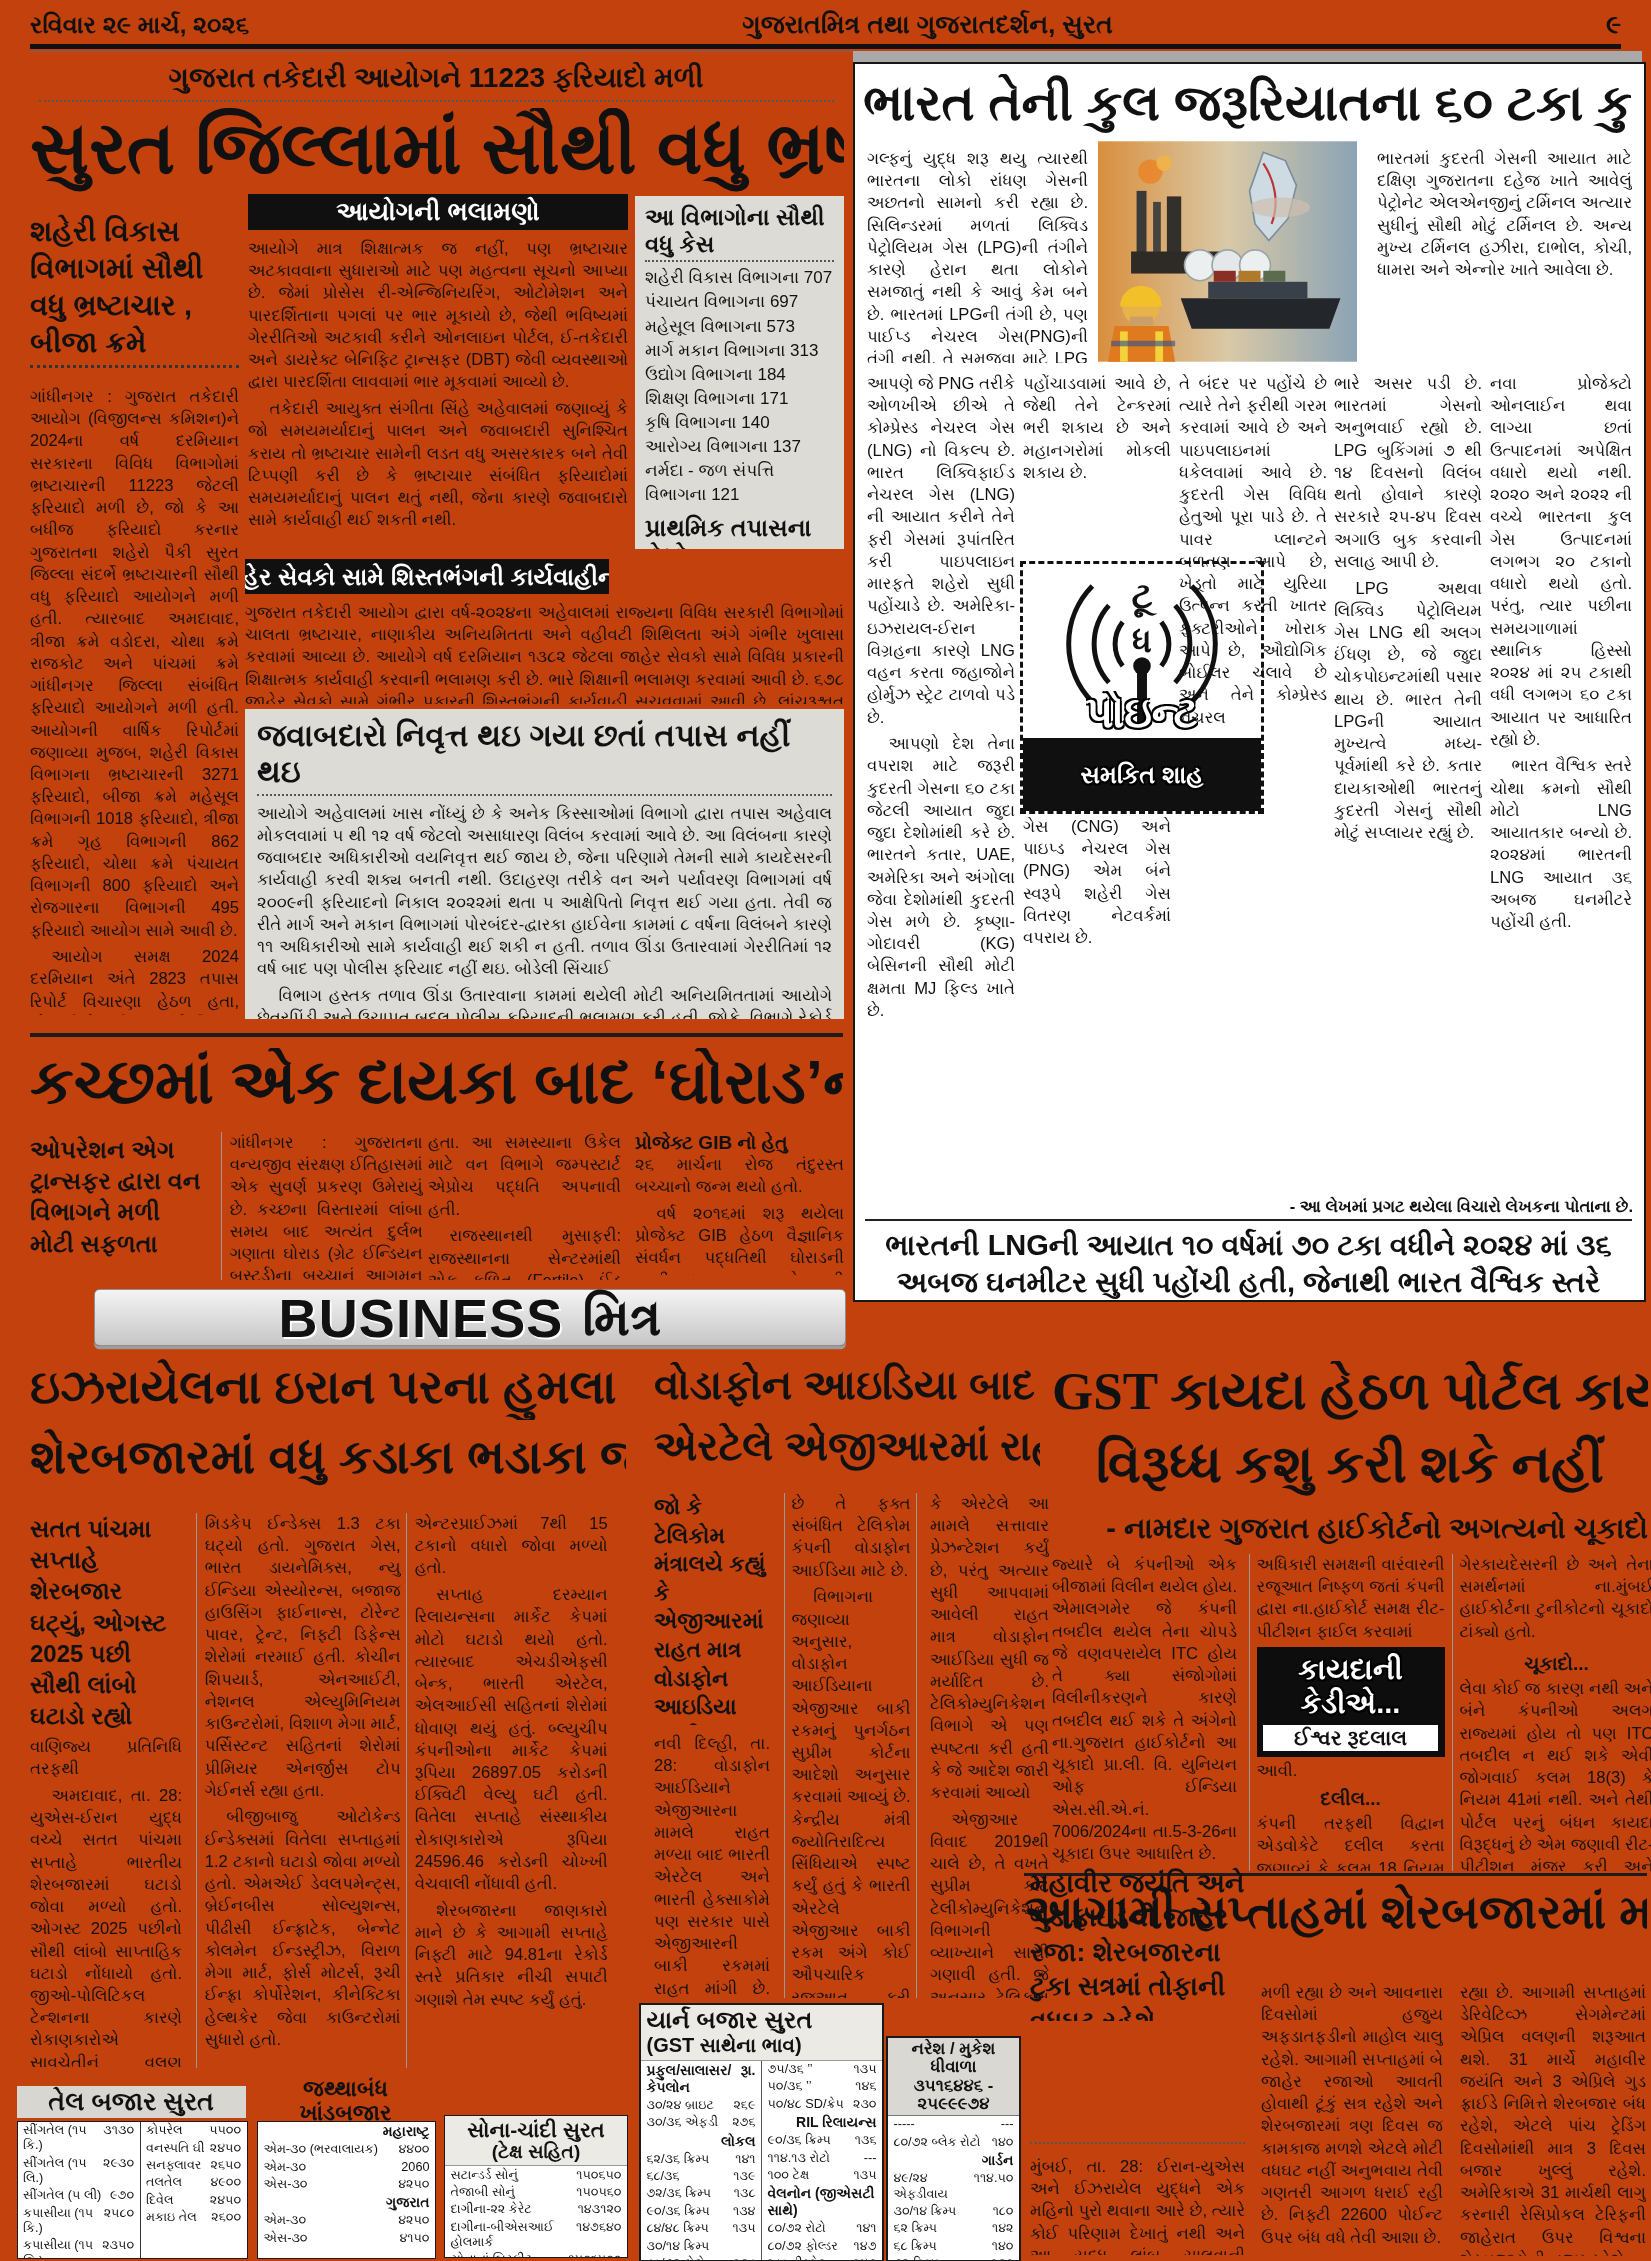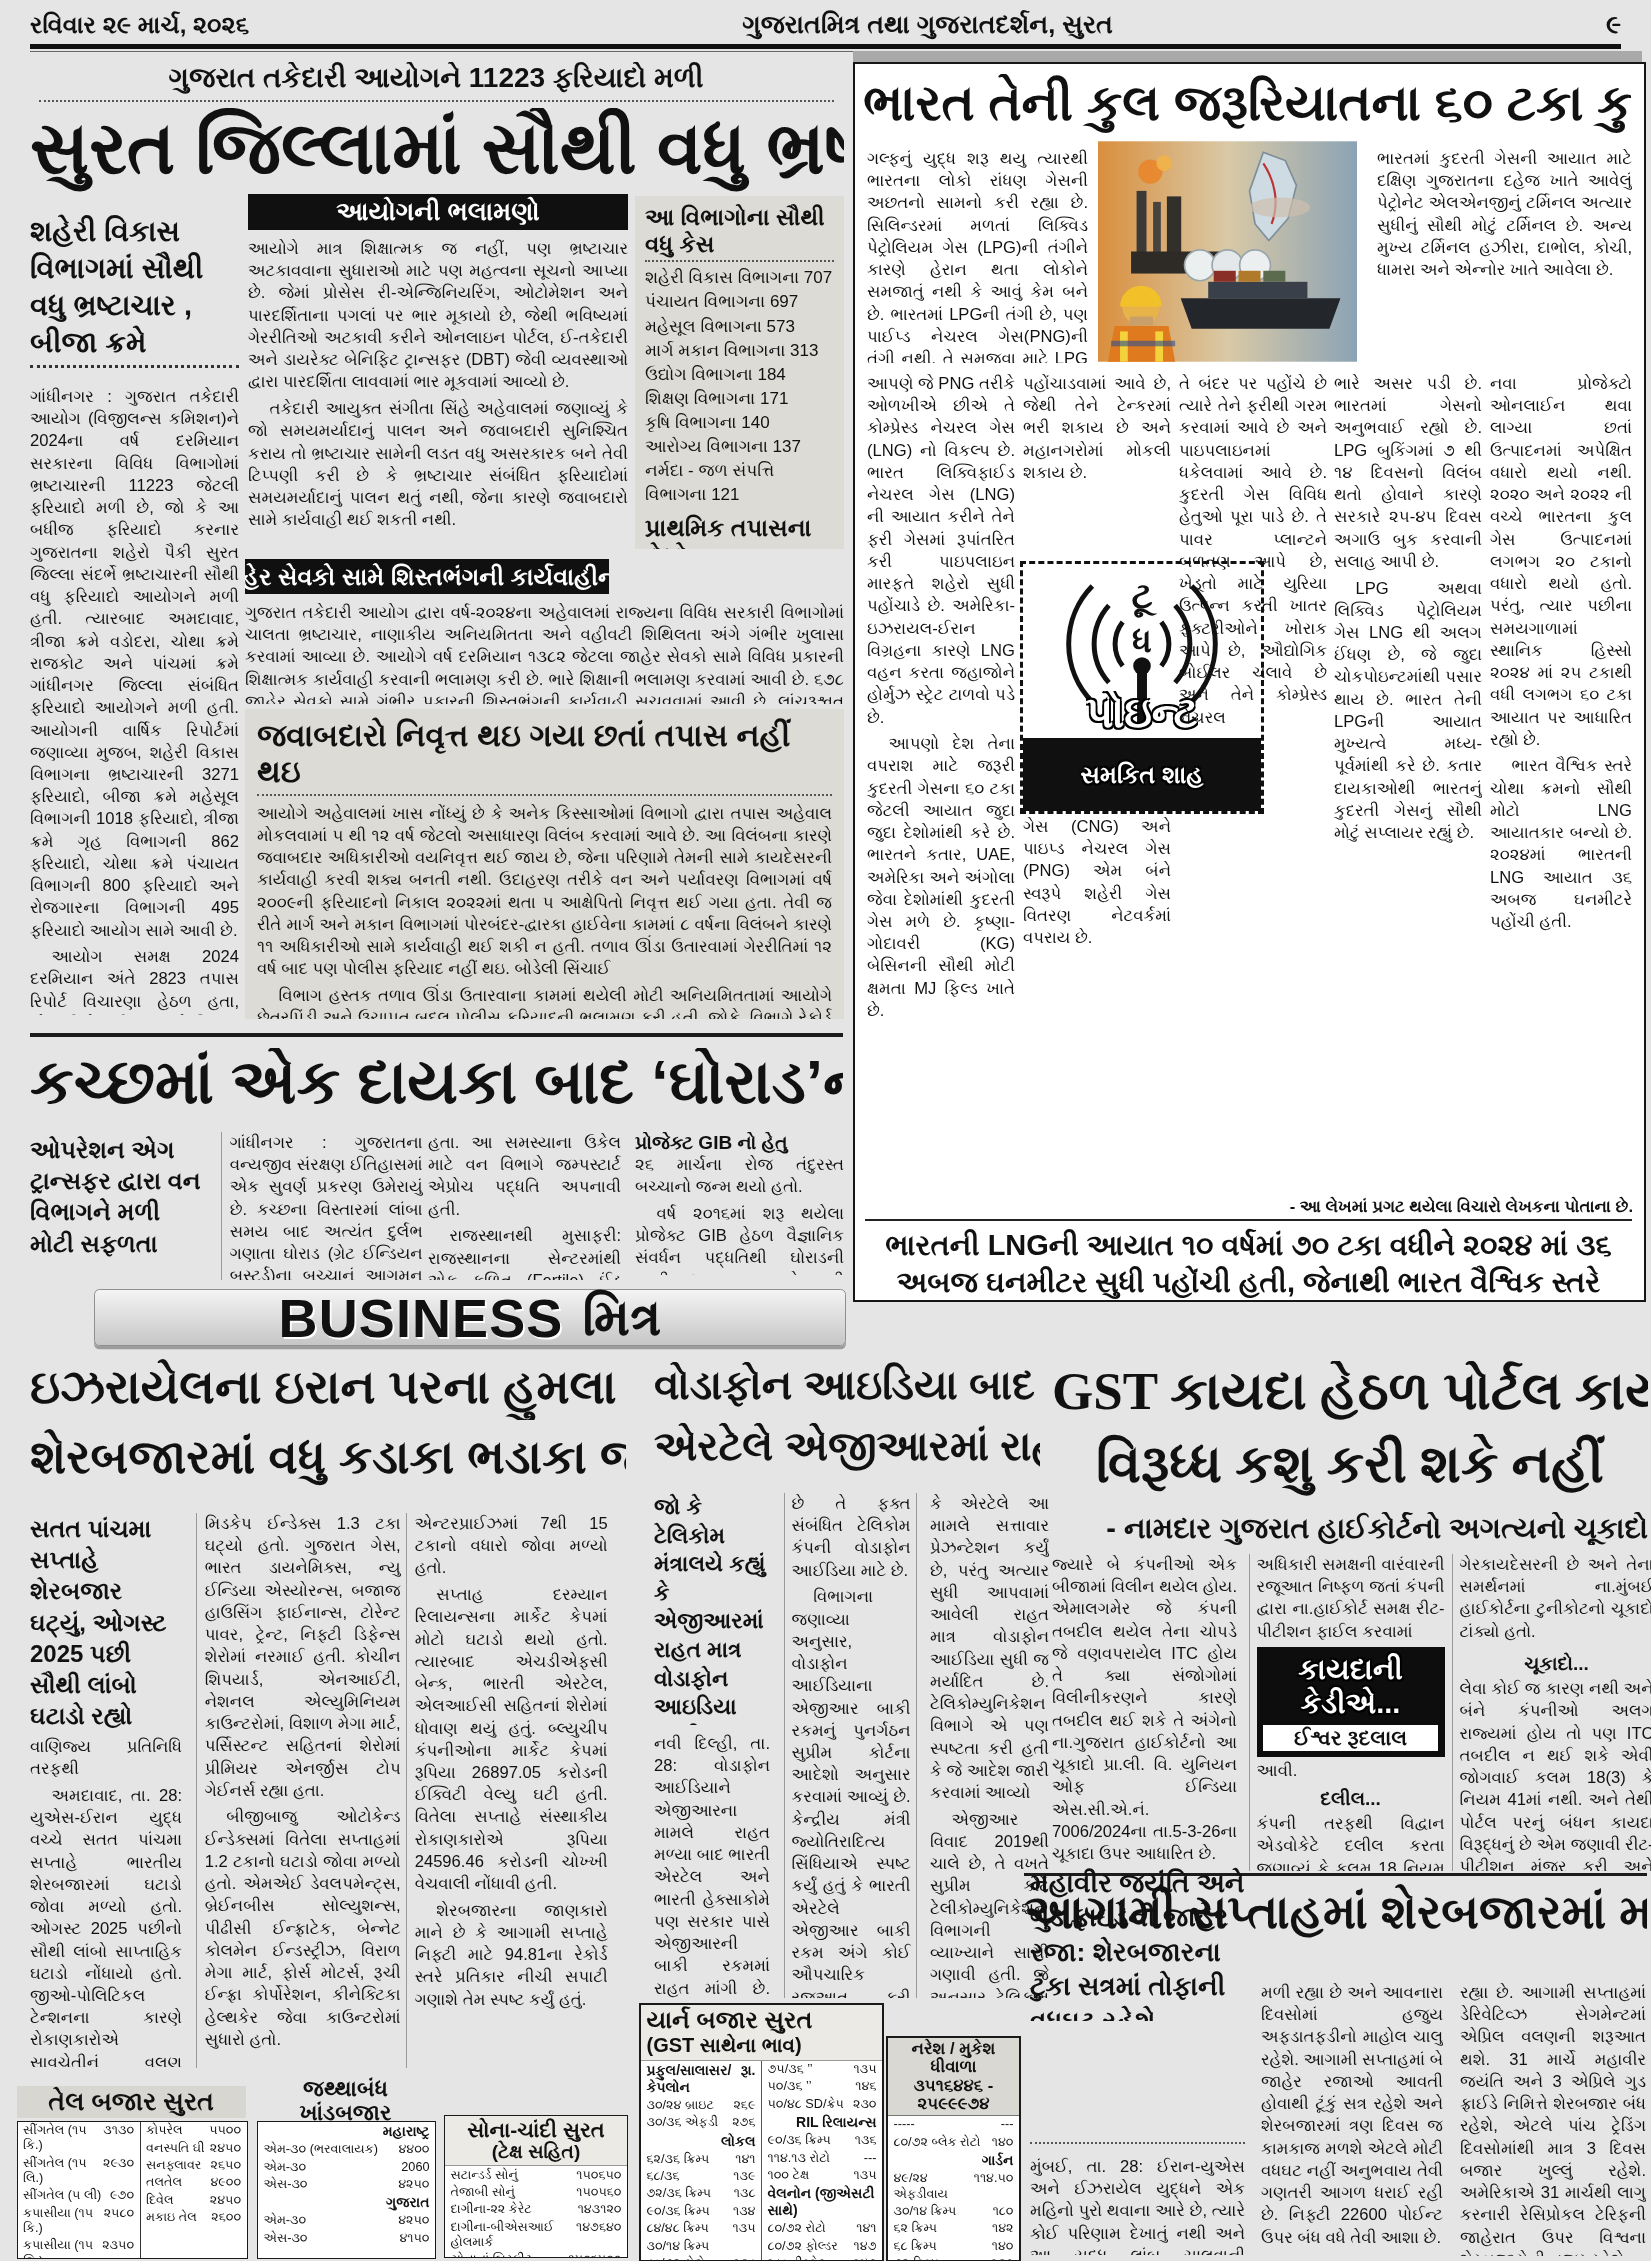--- a/index.html
+++ b/index.html
@@ -1,16 +1,16 @@
 <!DOCTYPE html>
 <html style="font-size:8.8px"><head>
 <meta charset="utf-8">
 <style>
   html,body{margin:0;padding:0;background:#8a8a8a;}
-  .page{position:relative;width:1652px;height:2261px;background:#e5e5e5;color:#111;
+  .page{position:relative;width:1652px;height:2261px;background:#c2410c;color:#111;
         font-family:"Liberation Sans","DejaVu Sans",sans-serif;overflow:hidden;}
   .abs{position:absolute;}
   .b{font-weight:bold;}
   .c{text-align:center;}
   .r{text-align:right;}
   .nw{white-space:nowrap;overflow:hidden;}
   .clip{overflow:hidden;}
   .bodycol{font-size:16.6px;line-height:1.34;text-align:justify;overflow:hidden;}
   .bodycol p{margin:0 0 4.4px 0;text-indent:1.3em;}
   .bodycol p:first-child{text-indent:0;}

